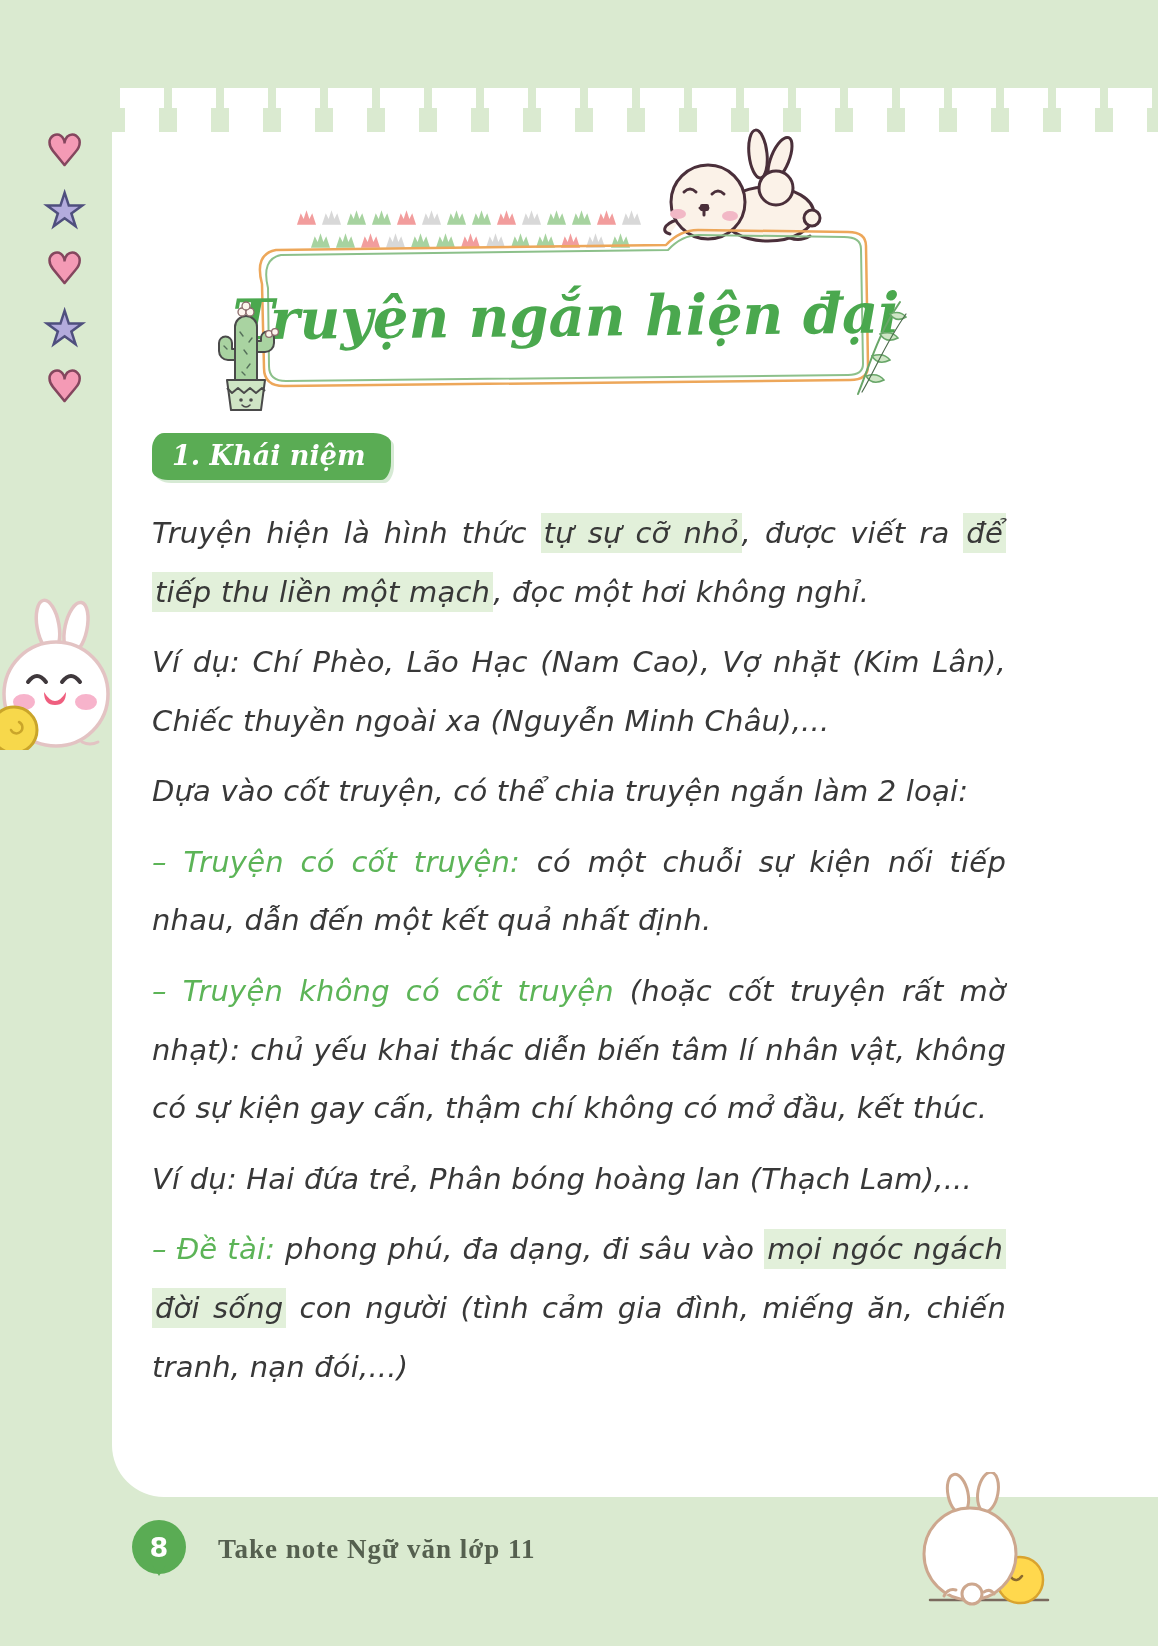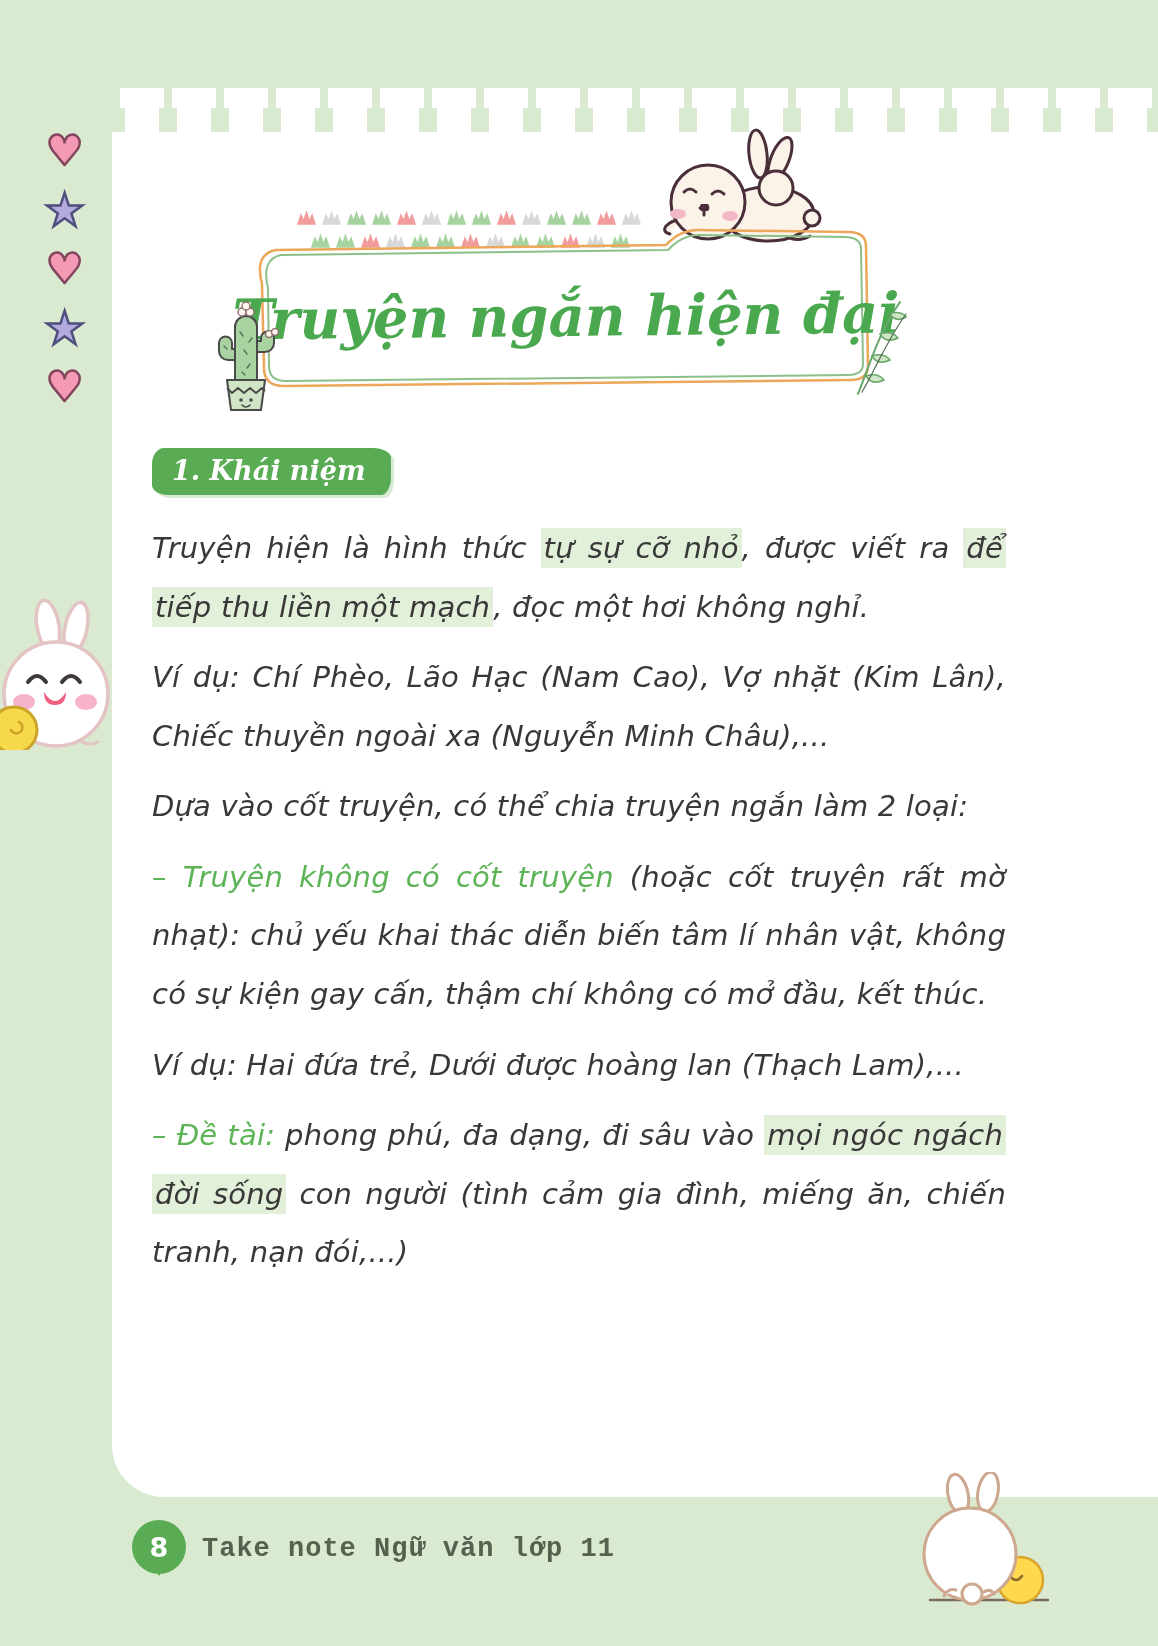--- a/index.html
+++ b/index.html
@@ -45,37 +45,37 @@
       display:flex;align-items:center;justify-content:center;
       font-family:"DejaVu Serif",serif;font-style:italic;font-weight:bold;
       font-size:56px;color:var(--title_green);transform:rotate(-0.6deg);white-space:nowrap}
 
   .illu{position:absolute}
 
   
   .content{position:absolute;left:152px;top:430px;width:854px;color:var(--body_text)}
   .content p{font-size:29px;line-height:2.02;text-align:justify;font-style:italic;
       margin:0 0 12px;letter-spacing:.2px}
-  .badge-row{margin:18px 0 24px}
+  .badge-row{margin:3px 0 24px}
   .badge{display:inline-block;background:var(--badge_green);color:#fff;
       font-family:"DejaVu Serif",serif;font-style:italic;font-weight:bold;font-size:27px;
       padding:7px 26px 9px 20px;border-radius:12px 18px 10px 16px/16px 10px 18px 10px;
       box-shadow:3px 3px 0 rgba(90,172,84,.25)}
   .hl{background:var(--highlight);padding:3px 3px;-webkit-box-decoration-break:clone;box-decoration-break:clone}
   .green{color:var(--text_green)}
   .it{font-style:italic}
 
   
   .pagenum{position:absolute;left:132px;top:1520px;width:54px;height:54px;border-radius:50%;
       background:var(--badge_green);color:#fff;font-size:27px;font-weight:bold;
       display:flex;align-items:center;justify-content:center}
   .pagenum::after{content:'';position:absolute;left:50%;bottom:-9px;transform:translateX(-50%);
       border:7px solid transparent;border-top:11px solid var(--badge_green)}
-  .footer-text{position:absolute;left:202px;top:1534px;font-size:27px;color:var(--footer_text);
-      letter-spacing:1px;font-weight:bold;font-family:Liberation Mono, monospace}
+  .footer-text{position:absolute;left:218px;top:1534px;font-size:27px;color:var(--footer_text);
+      letter-spacing:1px;font-weight:bold;font-family:Liberation Serif, serif}
 </style>
 </head>
 <body>
 
 <div class="screen">
 
   <div class="tabs-a"></div>
   <div class="tabs-b"></div>
   <div class="page"></div>
 
@@ -308,22 +308,23 @@
       <path d="M33,128 a6,6 0 1 1 -8,8" fill="none" stroke="#caa52a" stroke-width="2.5" stroke-linecap="round"></path>
     </g>
     <path d="M96,148 q8,4 16,0" stroke="#e3c3c3" stroke-width="3" fill="none" stroke-linecap="round"></path>
   </svg>
 
   <div class="content">
       <div class="badge-row"><span class="badge">1. Khái niệm</span></div>
       <p><span>Truyện hiện là hình thức </span><span class="hl">tự sự cỡ nhỏ</span><span>, được viết ra </span><span class="hl">để tiếp thu liền một mạch</span><span>, đọc một hơi không nghỉ.</span></p>
       <p><span>Ví dụ: </span><span class="it">Chí Phèo, Lão Hạc</span><span> (Nam Cao), </span><span class="it">Vợ nhặt</span><span> (Kim Lân), </span><span class="it">Chiếc thuyền ngoài xa</span><span> (Nguyễn Minh Châu),...</span></p>
       <p><span>Dựa vào cốt truyện, có thể chia truyện ngắn làm 2 loại:</span></p>
+      <p><span class="green">– Truyện có cốt truyện:</span><span> có một chuỗi sự kiện nối tiếp nhau, dẫn đến một kết quả nhất định.</span></p>
       <p><span class="green">– Truyện không có cốt truyện</span><span> (hoặc cốt truyện rất mờ nhạt): chủ yếu khai thác diễn biến tâm lí nhân vật, không có sự kiện gay cấn, thậm chí không có mở đầu, kết thúc.</span></p>
-      <p><span>Ví dụ: </span><span class="it">Hai đứa trẻ, Dưới được hoàng lan</span><span> (Thạch Lam),...</span></p>
+      <p><span>Ví dụ: </span><span class="it">Hai đứa trẻ, Phân bóng hoàng lan</span><span> (Thạch Lam),...</span></p>
       <p><span class="green">– Đề tài:</span><span> phong phú, đa dạng, đi sâu vào </span><span class="hl">mọi ngóc ngách đời sống</span><span> con người (tình cảm gia đình, miếng ăn, chiến tranh, nạn đói,...)</span></p>
     </div>
 
   <div class="pagenum">8</div>
   <div class="footer-text">Take note Ngữ văn lớp 11</div>
 
   <svg class="illu" style="left:900px;top:1472px" width="160" height="140" viewBox="0 0 160 140">
     <path d="M30,128 H148" stroke="#7a6a5e" stroke-width="2.5" stroke-linecap="round"></path>
     <g>
       <circle cx="120" cy="108" r="23" fill="#ffd84d" stroke="#d9a32e" stroke-width="2.5"></circle>

